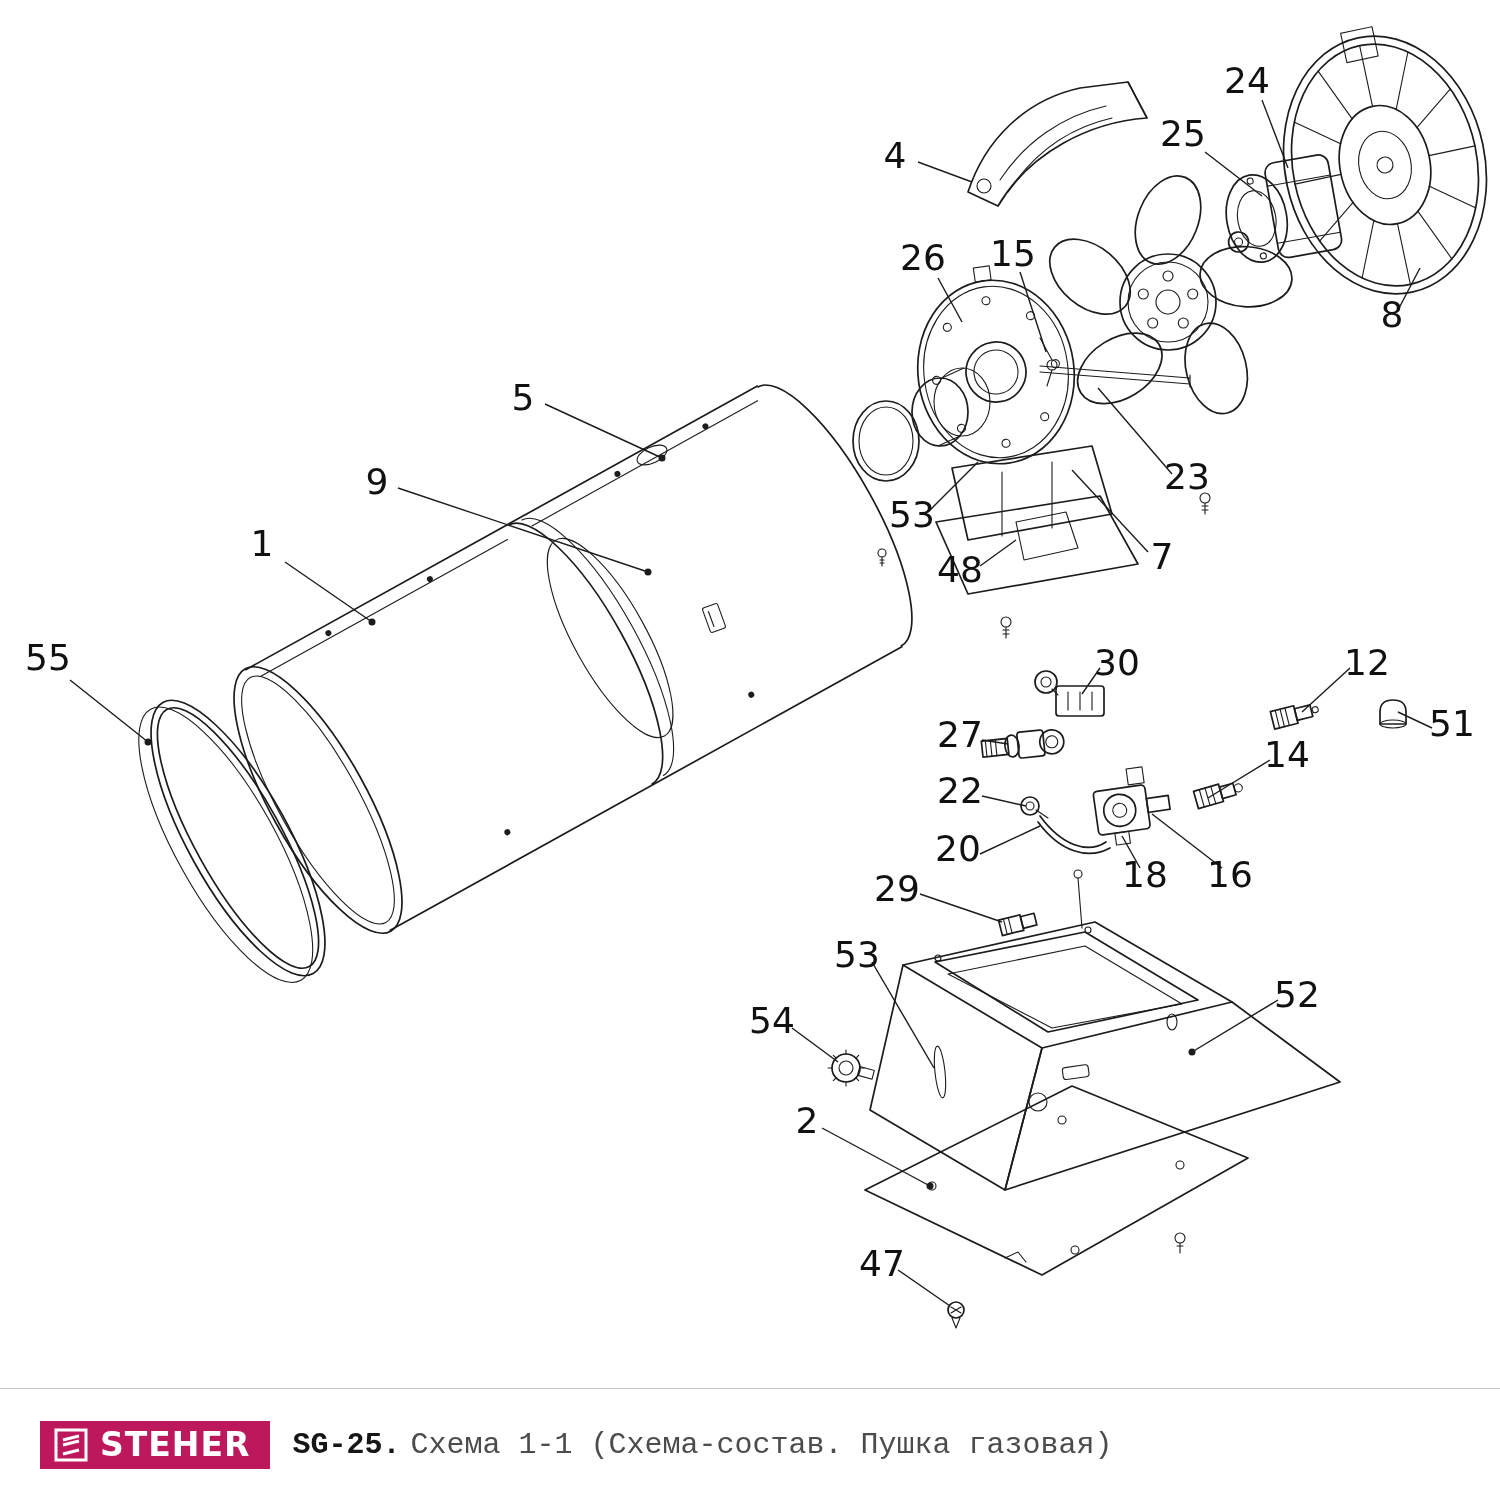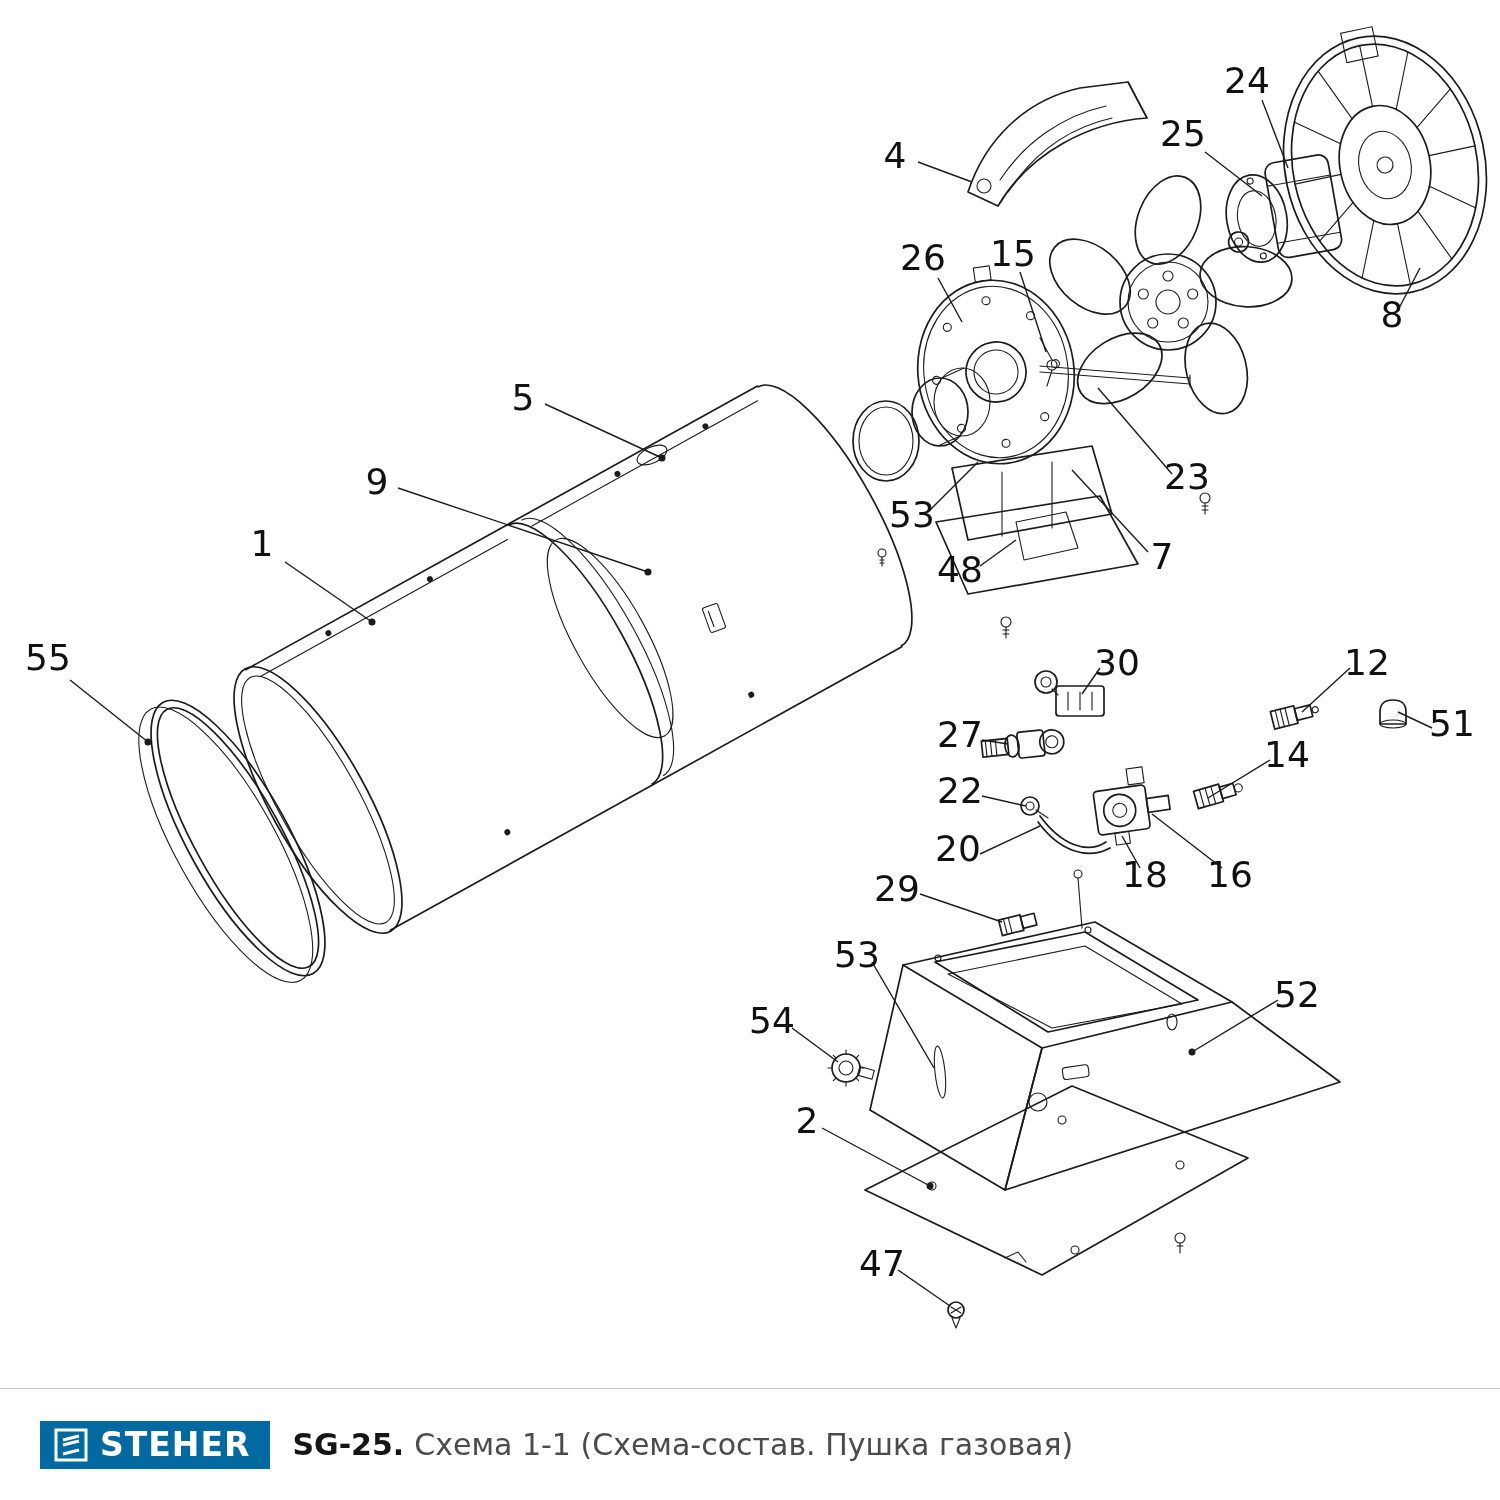--- a/index.html
+++ b/index.html
@@ -7,24 +7,24 @@
           font-family:"DejaVu Sans","Liberation Sans",sans-serif;}
   svg.diagram{position:absolute;left:0;top:0;}
   .ln{stroke:#1c1c1c;stroke-width:1.7;fill:none;stroke-linecap:round;stroke-linejoin:round;}
   .thin{stroke:#1c1c1c;stroke-width:1.1;fill:none;stroke-linecap:round;stroke-linejoin:round;}
   .leader{stroke:#1c1c1c;stroke-width:1.4;fill:none;}
   .dot{fill:#1c1c1c;stroke:none;}
   text.callout{font-family:"DejaVu Sans","Liberation Sans",sans-serif;font-size:36px;fill:#111;
                text-anchor:middle;}
   .footer{position:absolute;left:0;bottom:0;width:1500px;height:112px;border-top:1px solid #c6c6c6;
           display:flex;align-items:center;padding-left:40px;box-sizing:border-box;gap:22px;}
-  .logo{background:#0369a1;color:#fff;display:flex;align-items:center;gap:12px;
+  .logo{background:#be185d;color:#fff;display:flex;align-items:center;gap:12px;
         padding:7px 20px 7px 14px;font-weight:bold;font-size:33px;letter-spacing:1px;line-height:1;}
   .logo svg{display:block;}
-  .cap-line{font-size:30px;color:#4c4c4c;white-space:nowrap;}
+  .cap-line{font-size:30px;color:#4c4c4c;white-space:nowrap;font-family:Liberation Mono, monospace;}
   .cap-line .model{font-weight:bold;color:#161616;margin-right:10px;}
 </style>
 </head>
 <body>
 
 <div class="canvas">
 
 <svg class="diagram" width="1500" height="1388" viewBox="0 0 1500 1388">
 
   <g transform="translate(318,800) rotate(-29)">

